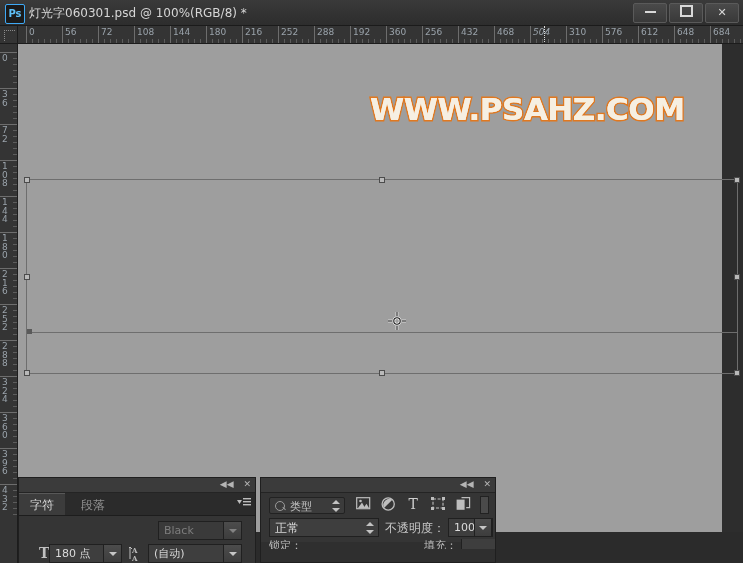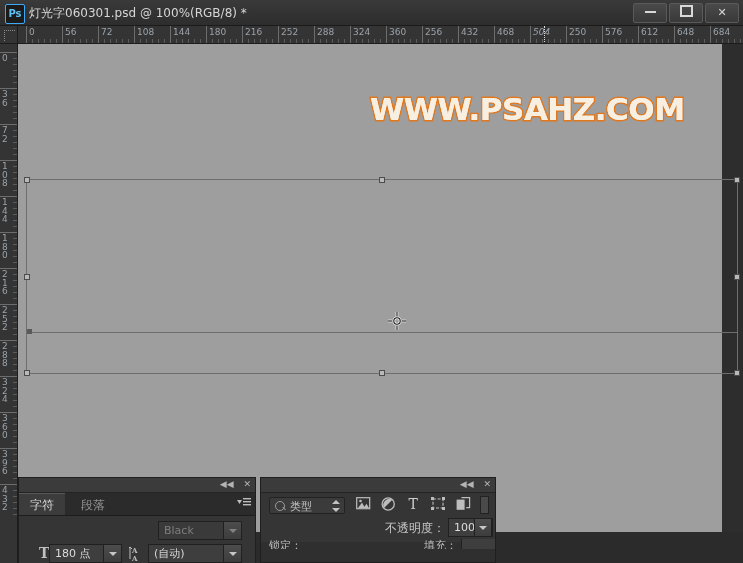--- a/index.html
+++ b/index.html
@@ -511,21 +511,21 @@
       <div class="rh-minor" style="left: 284px;"></div>
       <div class="rh-minor" style="left: 290px;"></div>
       <div class="rh-major" style="left: 296px;"></div>
       <div class="rh-label" style="left: 299px;">288</div>
       <div class="rh-minor" style="left: 302px;"></div>
       <div class="rh-minor" style="left: 308px;"></div>
       <div class="rh-minor" style="left: 314px;"></div>
       <div class="rh-minor" style="left: 320px;"></div>
       <div class="rh-minor" style="left: 326px;"></div>
       <div class="rh-major" style="left: 332px;"></div>
-      <div class="rh-label" style="left: 335px;">324</div>
+      <div class="rh-label" style="left: 335px;">192</div>
       <div class="rh-minor" style="left: 338px;"></div>
       <div class="rh-minor" style="left: 344px;"></div>
       <div class="rh-minor" style="left: 350px;"></div>
       <div class="rh-minor" style="left: 356px;"></div>
       <div class="rh-minor" style="left: 362px;"></div>
       <div class="rh-major" style="left: 368px;"></div>
       <div class="rh-label" style="left: 371px;">360</div>
       <div class="rh-minor" style="left: 374px;"></div>
       <div class="rh-minor" style="left: 380px;"></div>
       <div class="rh-minor" style="left: 386px;"></div>
@@ -553,21 +553,21 @@
       <div class="rh-minor" style="left: 500px;"></div>
       <div class="rh-minor" style="left: 506px;"></div>
       <div class="rh-major" style="left: 512px;"></div>
       <div class="rh-label" style="left: 515px; font-style: italic;">504</div>
       <div class="rh-minor" style="left: 518px;"></div>
       <div class="rh-minor" style="left: 524px;"></div>
       <div class="rh-minor" style="left: 530px;"></div>
       <div class="rh-minor" style="left: 536px;"></div>
       <div class="rh-minor" style="left: 542px;"></div>
       <div class="rh-major" style="left: 548px;"></div>
-      <div class="rh-label" style="left: 551px;">250</div>
+      <div class="rh-label" style="left: 551px;">310</div>
       <div class="rh-minor" style="left: 554px;"></div>
       <div class="rh-minor" style="left: 560px;"></div>
       <div class="rh-minor" style="left: 566px;"></div>
       <div class="rh-minor" style="left: 572px;"></div>
       <div class="rh-minor" style="left: 578px;"></div>
       <div class="rh-major" style="left: 584px;"></div>
       <div class="rh-label" style="left: 587px;">576</div>
       <div class="rh-minor" style="left: 590px;"></div>
       <div class="rh-minor" style="left: 596px;"></div>
       <div class="rh-minor" style="left: 602px;"></div>
@@ -873,20 +873,27 @@
         </svg>
       </span>
       <span class="filter-icon" style="left:194px;">
         <svg width="15" height="14" viewBox="0 0 15 14">
           <rect x="0.6" y="2.6" width="8" height="10.2" fill="#bdbdbd"></rect>
           <path d="M5.5 0.7 L13.6 0.7 L13.6 10.6 L10.2 10.6" fill="none" stroke="#bdbdbd" stroke-width="1.2"></path>
         </svg>
       </span>
       <span class="scroll-nub" style="left:219px; top:3px; width:9px; height:18px;"></span>
 
+      <div class="field" style="left:8px; top:25px; width:110px; height:19px;">
+        <span class="val" style="font-size:12px;">正常</span>
+        <span class="spin">
+          <span class="up"></span>
+          <span class="dn"></span>
+        </span>
+      </div>
       <span class="lbl" style="left:124px; top:28px; font-size:12px;">不透明度：</span>
       <div class="field" style="left:187px; top:25px; width:45px; height:19px;">
         <span class="val numval">100%</span>
       </div>
       <span class="drop" style="left:213px; top:25px; width:18px; height:19px; border:1px solid #202020;"></span>
 
       <div class="bottom-clip" style="left:0; top:46px; width:234px; height:10px;">
         <span class="lockrow" style="left:8px; top:0px;">锁定：</span>
 
         <span class="lockrow" style="left:163px; top:0px;">填充：</span>

